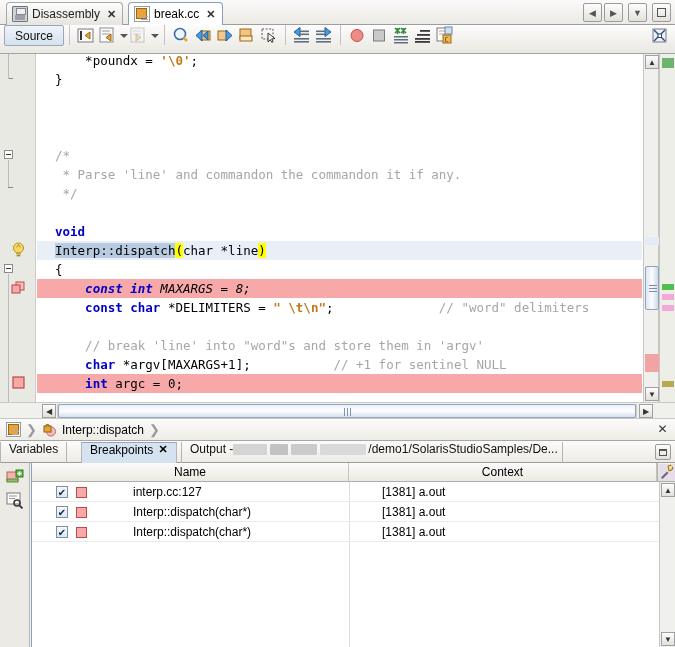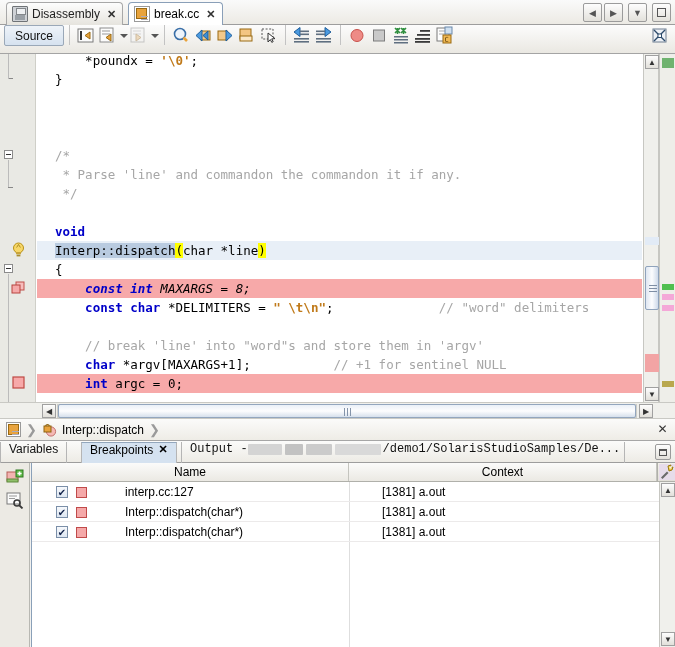--- a/index.html
+++ b/index.html
@@ -270,21 +270,21 @@
   }
   .bprow .ckb {
     position:absolute; left:24px; top:4px; width:12px; height:12px;
     border:1px solid #7b8fa8; background:linear-gradient(#f7f9fc,#dde6f1);
     font-size:10px; line-height:11px; text-align:center; color:#11224a;
   }
   .bprow .bpsq {
     position:absolute; left:44px; top:5px; width:11px; height:11px;
     background:#f5a9a9; border:1px solid #c04a4a;
   }
-  .bprow .bpname { position:absolute; left:60px; top:0;padding-left:33px; }
+  .bprow .bpname { position:absolute; left:68px; top:0;padding-left:33px; }
   .bprow .bpctx  { position:absolute; left:350px; top:0; }
   .bp-vline {
     position:absolute; top:19px; bottom:0; width:1px; background:#dedede;
   }
   .bpvscroll{
     position:absolute; right:0; top:19px; bottom:0; width:16px;
     background:#f0f0ec; border-left:1px solid #c7c7c2;
   }
 </style>
 </head>
@@ -601,21 +601,21 @@
 
     <div class="btabs">
       <div class="btab unsel" style="left:0px;">
         <span>Variables</span>
       </div>
       <div class="btab sel" style="left:81px;padding-left:8px;">
         <span>Breakpoints</span>
         <span class="bclose">✕</span>
       </div>
       <div class="btab unsel" style="left:181px;padding-right:4px;">
-        <span style="display:flex;align-items:center;gap:0;font-family:Liberation Mono, monospace;">
+        <span style="display:flex;align-items:center;gap:0;">
           <span>Output - </span>
           <span class="redact" style="width:34px;margin-right:3px;"></span>
           <span class="redact" style="width:18px;margin-right:3px;background:#c2c2c2;"></span>
           <span class="redact" style="width:26px;margin-right:3px;background:#cbcbcb;"></span>
           <span class="redact" style="width:46px;margin-right:2px;background:#d9d9d9;"></span>
           <span>/demo1/SolarisStudioSamples/De...</span>
         </span>
       </div>
       <div class="minbtn">
           <i></i>

